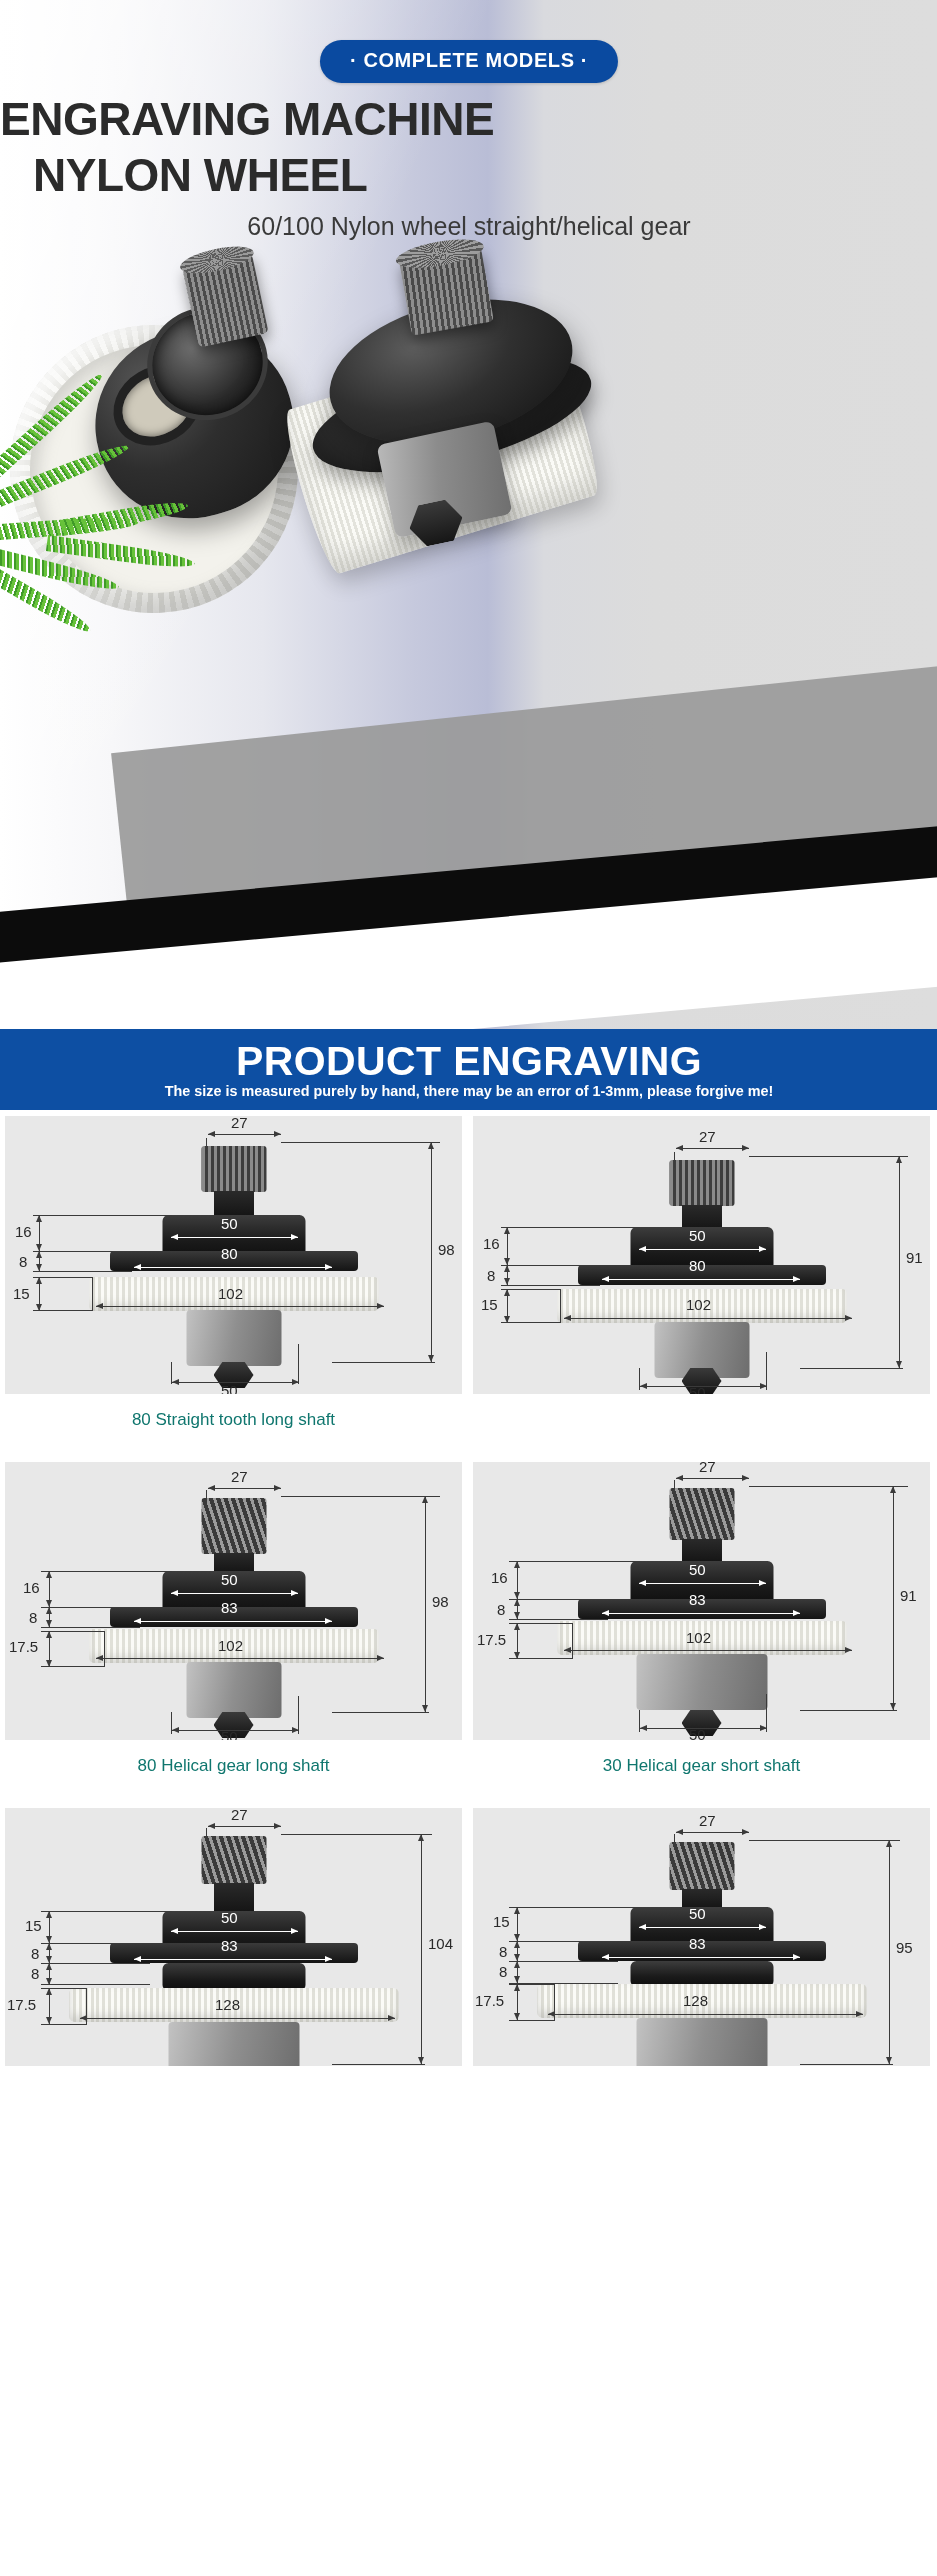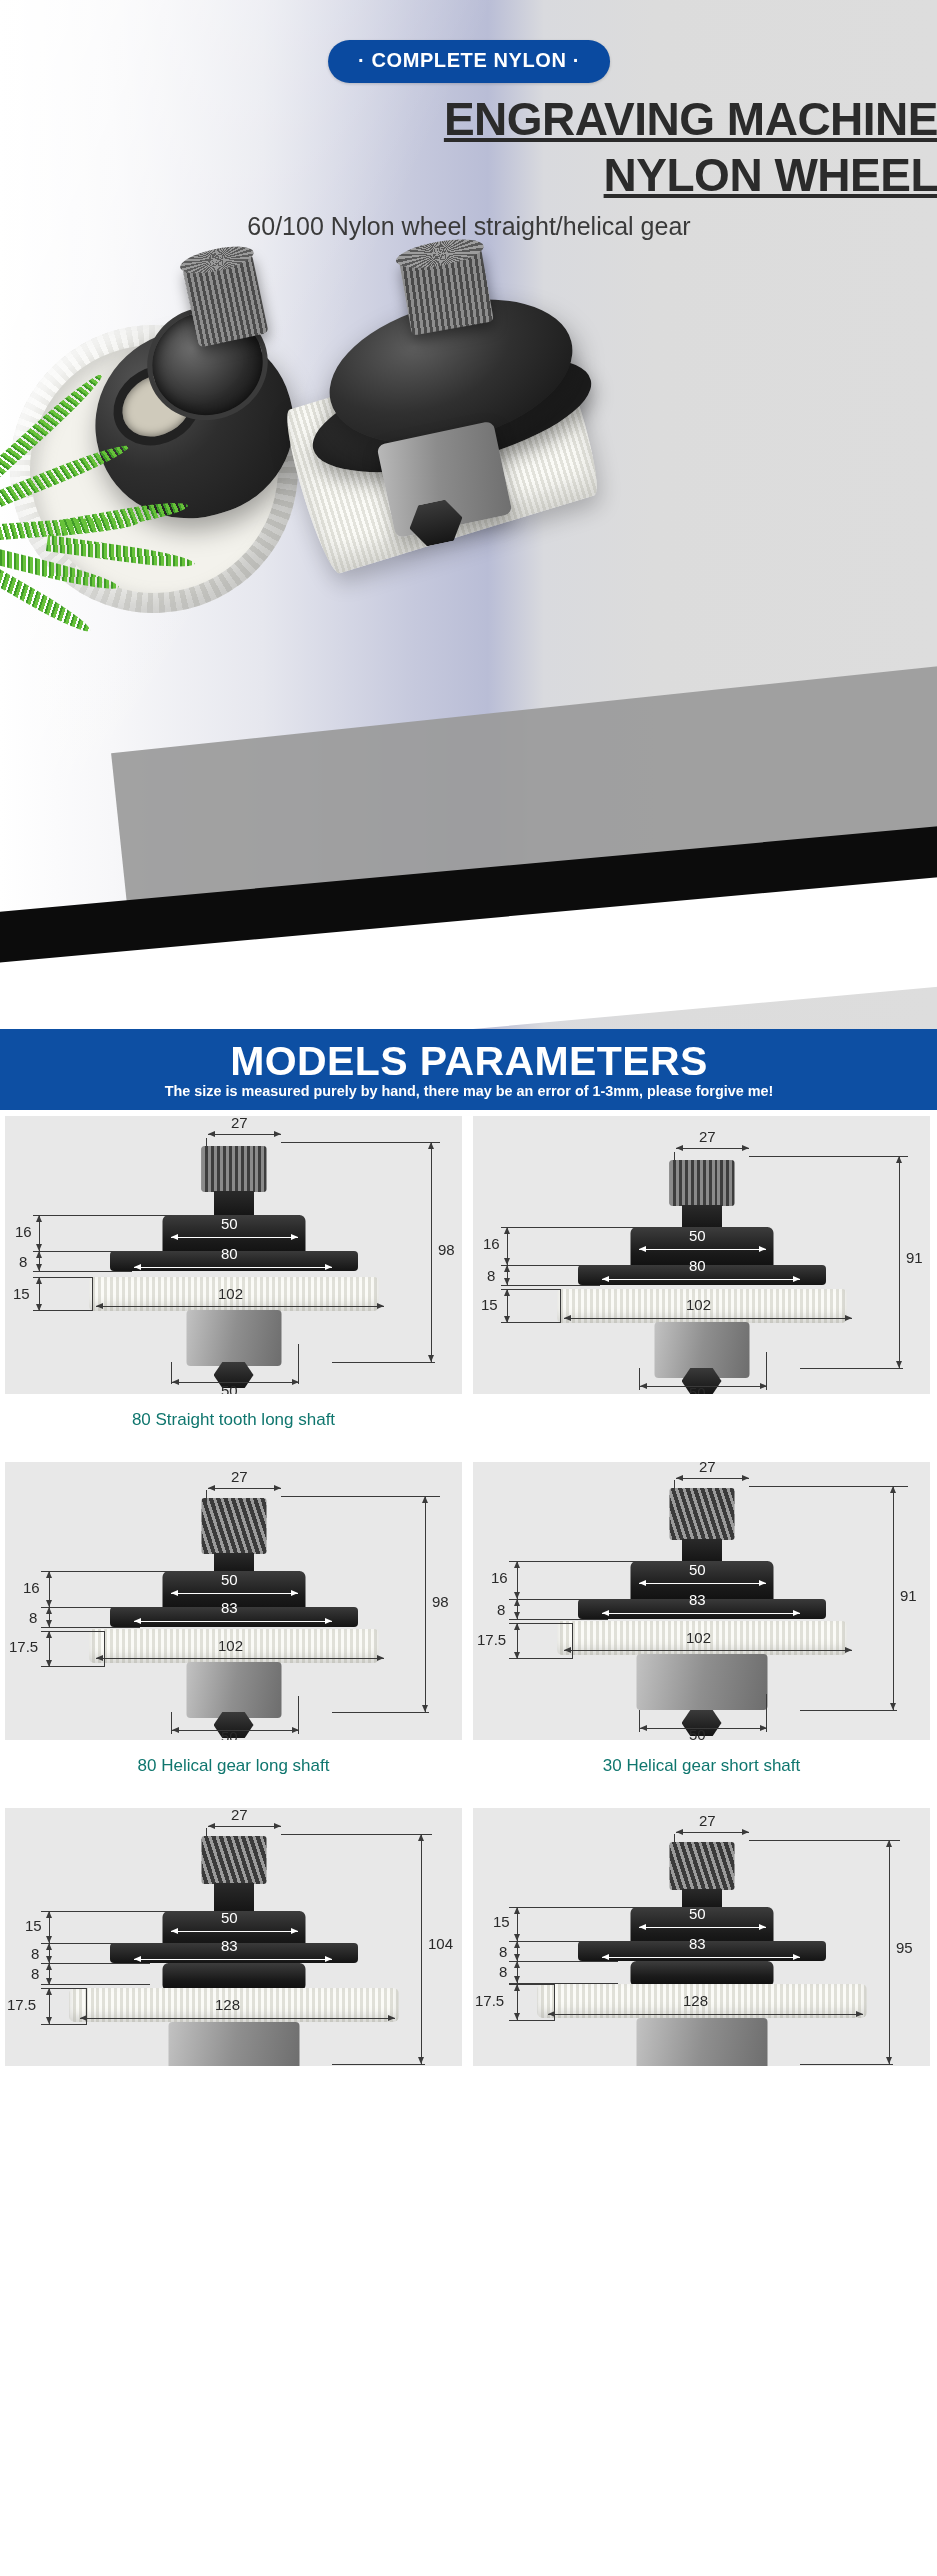--- a/index.html
+++ b/index.html
@@ -26,24 +26,23 @@
   .badge {
     position:absolute; left:50%; top:40px; transform:translateX(-50%);
     background:#0a4aa0; color:#fff; border-radius:22px;
     padding:9px 30px 11px; font-size:20px; font-weight:bold;
     letter-spacing:0.6px; white-space:nowrap; z-index:6;
     box-shadow:0 1px 3px rgba(0,0,0,.18);
   }
 
   .hero-title {
     position:absolute; left:0; right:0; top:91px; z-index:6;
-    text-align:right; color:#2b2b2b;
+    text-align:left; color:#2b2b2b;
     font-size:46px; font-weight:bold; line-height:1.22;
     letter-spacing:-0.5px;
-    text-decoration:underline;
   }
   .hero-title .l2 { display:block;padding-left:33px; }
   .hero-sub {
     position:absolute; left:0; right:0; top:212px; z-index:6;
     text-align:center; color:#3a3a3a; font-size:25px; font-weight:normal;
   }
 
   
   .photo-stage { position:absolute; left:0; top:248px; width:938px; height:781px; }
 
@@ -282,32 +281,32 @@
         <div class="frond" style="transform:rotate(14deg); top:69px; left:4px; width:149px;"></div>
         <div class="frond" style="transform:rotate(30deg); top:85px; left:10px; width:127px;"></div>
         <div class="frond" style="transform:rotate(8deg); top:61px; left:77px; width:149px;"></div>
         <div class="frond" style="transform:rotate(-10deg); top:46px; left:91px; width:129px;"></div>
       </div>
 
       <div class="dark-band"></div>
       <div class="white-floor"></div>
     </div>
 
-    <div class="badge">· COMPLETE NYLON ·</div>
+    <div class="badge">· COMPLETE MODELS ·</div>
 
     <div class="hero-title">
       <span>ENGRAVING MACHINE</span>
       <span class="l2">NYLON WHEEL</span>
     </div>
 
     <div class="hero-sub">60/100 Nylon wheel straight/helical gear</div>
   </div>
 
   <div class="banner">
-    <div class="banner-title">MODELS PARAMETERS</div>
+    <div class="banner-title">PRODUCT ENGRAVING</div>
     <div class="banner-note">The size is measured purely by hand, there may be an error of 1-3mm, please forgive me!</div>
   </div>
 
   <div class="grid">
 
     <div class="row">
 
       <div class="card">
         <div class="fig">
           <div class="prod p-pinion" style="top:30px;"></div>

